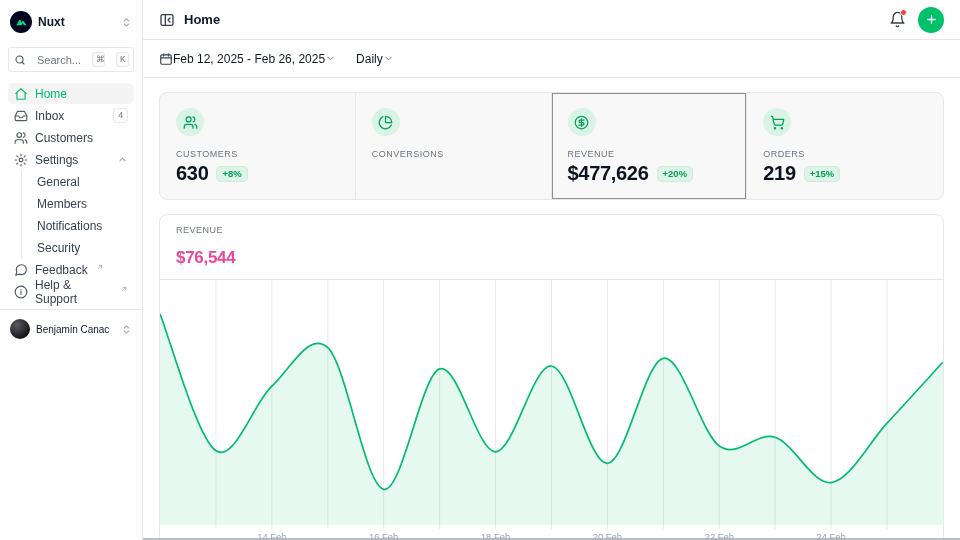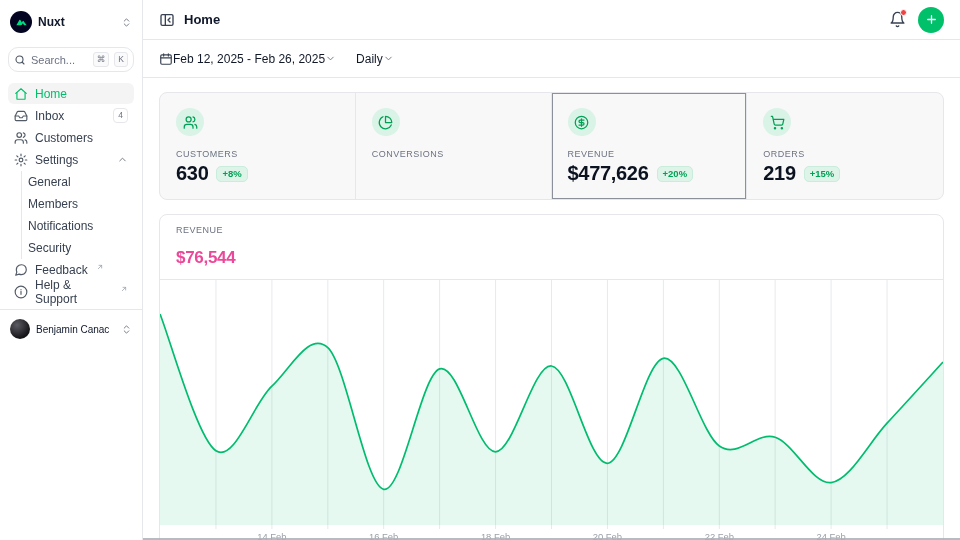--- a/index.html
+++ b/index.html
@@ -16,22 +16,22 @@
     width: 143px; flex: 0 0 143px; border-right: 1px solid #e5e7eb;
     display: flex; flex-direction: column; justify-content: flex-start;
     padding: 9px 8px 8px; background: #fff;
   }
   .ws-row { display: flex; align-items: center; gap: 6px; padding: 2px 2px; cursor: pointer; }
   .ws-logo { width: 22px; height: 22px; border-radius: 50%; background: #020420;
     display: flex; align-items: center; justify-content: center; flex: 0 0 22px; }
   .ws-name { font-size: 12px; font-weight: 700; flex: 1; color: #0f172a; }
   .chev-updown { color: #6b7280; display: flex; }
   .search {
-    margin-top: 12px; display: flex; align-items: center; gap: 5px;
-    border: 1px solid #e5e7eb; border-radius: 10px; padding: 0 5px; height: 25px;
+    margin-top: 12px; display: flex; align-items: center; gap: 11px;
+    border: 1px solid #e5e7eb; border-radius: 3px; padding: 0 5px; height: 25px;
     background: #fff; cursor: text;
   }
   .search .mag { color: #4b5563; display: flex; }
   .search-text { font-size: 11px; color: #6b7280; flex: 1; }
   .kbd {
     font-size: 8.5px; color: #6b7280; border: 1px solid #e5e7eb; background: #fafafa;
     border-radius: 3px; padding: 1px 3px; min-width: 13px; text-align: center; line-height: 1.2;
   }
   .nav { margin-top: 11px; }
   .nav-item {
@@ -39,21 +39,21 @@
     border-radius: 6px; font-size: 12px; color: #374151; margin-bottom: 1px; cursor: pointer;
   }
   .nav-item .nicon { width: 14px; height: 14px; color: #525b66; display: flex; flex: 0 0 14px; }
   .nav-item.active { background: #f4f4f5; color: #00c16a; font-weight: 500; }
   .nav-item.active .nicon { color: #00c16a; }
   .nav-badge {
     margin-left: auto; font-size: 8.5px; color: #6b7280; border: 1px solid #e5e7eb;
     background: #fff; border-radius: 4px; padding: 1px 4px; line-height: 1.3;
   }
   .nav-chev { margin-left: auto; color: #6b7280; display: flex; }
-  .nav-children { margin-left: 13px; border-left: 1px solid #e5e7eb; padding-left: 0; }
+  .nav-children { margin-left: 13px; border-left: 1px solid #e5e7eb; padding-left: 9px; }
   .nav-child {
     font-size: 12px; color: #374151; height: 22px; display: flex; align-items: center;
     padding: 0 6px; border-radius: 6px; cursor: pointer;
   }
   .side-foot .nav-item { color: #374151; }
   .ext-arrow { color: #9ca3af; display: flex; margin-left: 1px; margin-top: -6px; }
   .user-row {
     border-top: 1px solid #e5e7eb; margin: 7px -8px 0; padding: 9px 10px 4px;
     display: flex; align-items: center; gap: 6px; cursor: pointer;
   }

